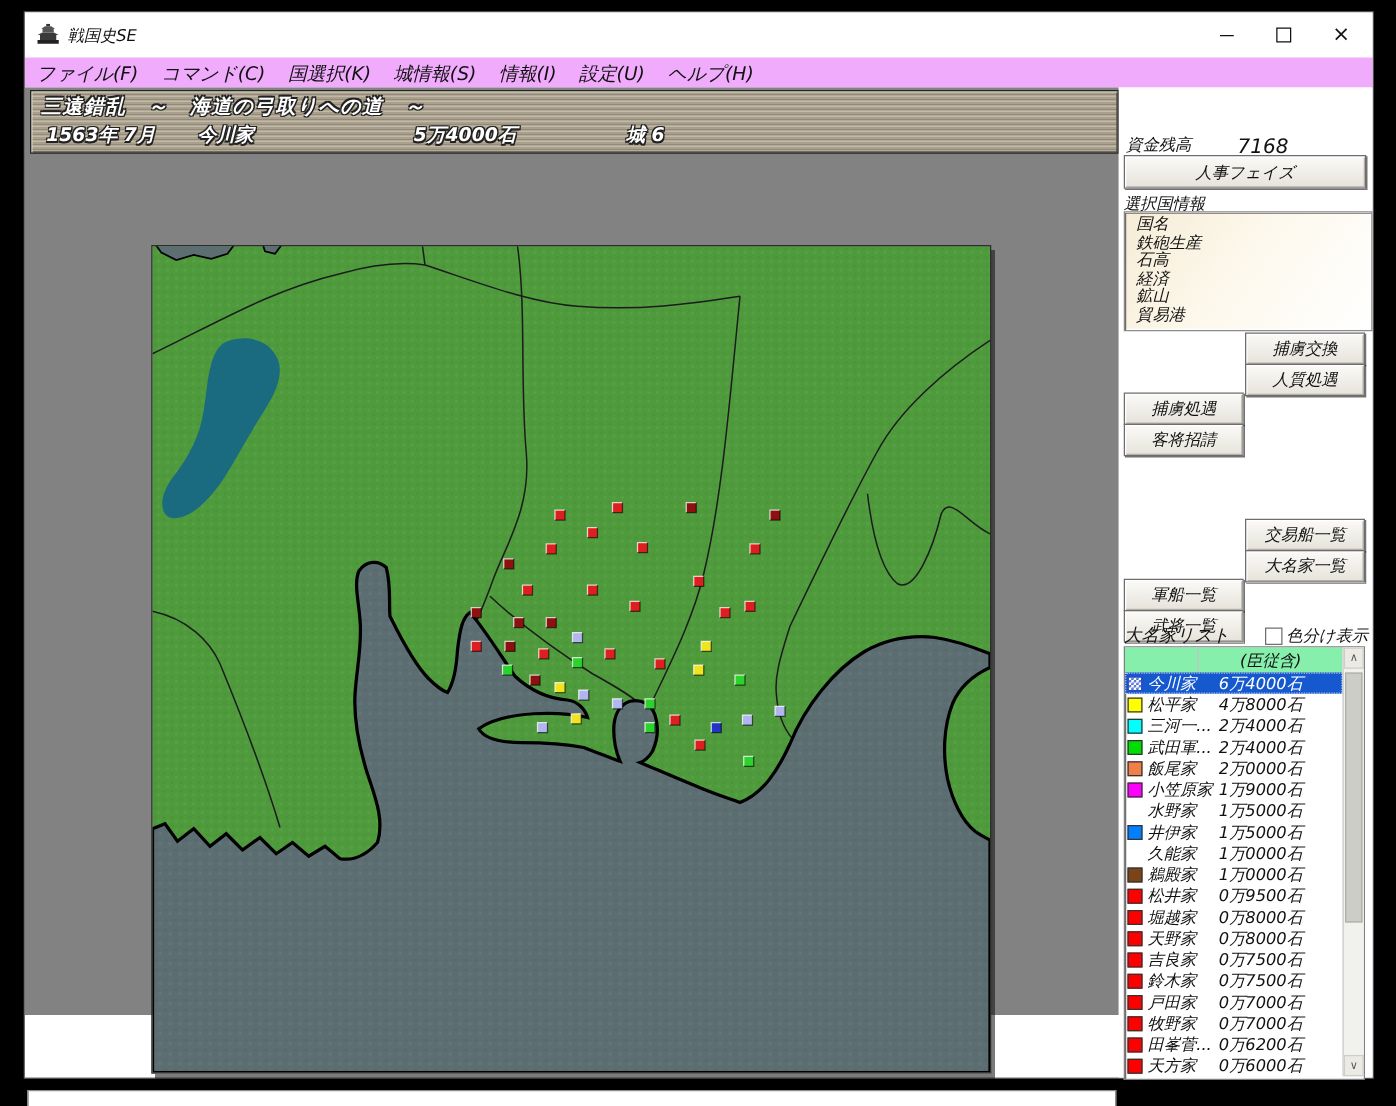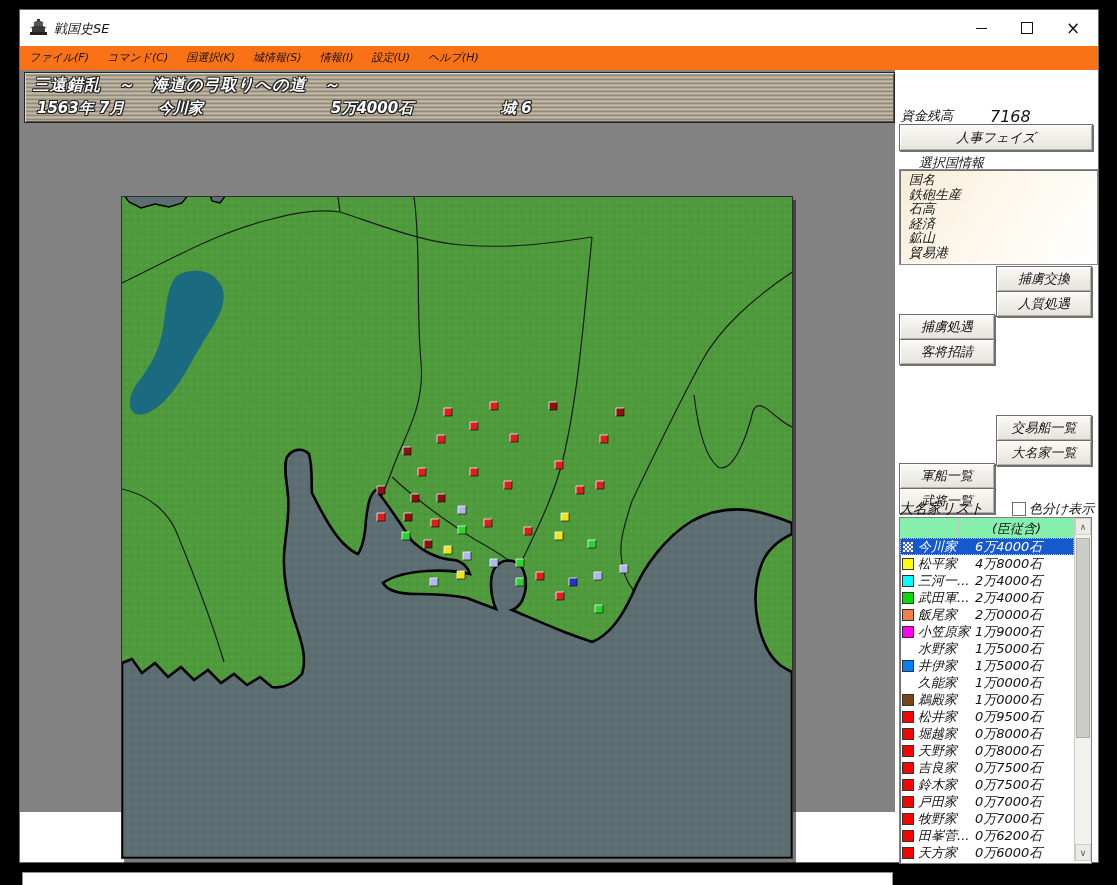--- a/index.html
+++ b/index.html
@@ -7,21 +7,21 @@
   .abs{position:absolute;}
   
   #win{left:20px;top:10px;width:1078px;height:852px;background:#fff;border:0;box-shadow:0 0 0 1px #6a6a6a;font-style:italic;}
   #titlebar{left:0;top:0;width:100%;height:36px;background:#fff;}
   #app-icon{left:9px;top:9px;width:19px;height:17px;}
   #title-text{left:34px;top:10px;font-size:13px;color:#111;}
   .wbtn{top:0;width:46px;height:36px;display:flex;align-items:center;justify-content:center;color:#111;}
   #btn-min{left:938px;} #btn-max{left:984px;} #btn-close{left:1030px;font-size:17px;}
   #btn-min .bar{width:11px;height:1px;background:#111;}
   #btn-max .box{width:10px;height:10px;border:1px solid #111;}
-  #menubar{left:0;top:36px;width:100%;height:24px;background:#f97316;font-size:11px;color:#111;}
+  #menubar{left:0;top:36px;width:100%;height:24px;background:#f0abfc;font-size:15px;color:#111;}
   .menu-item{display:inline-block;padding:4px 9px 0 9px;}
   
   #client{left:0;top:60px;width:875px;height:742px;background:#828282;}
   
   #scen{left:4px;top:2px;width:869px;height:49px;border:1px solid #262626;
     background:repeating-linear-gradient(180deg,#c2b9a7 0 1px,#a89f8d 1px 2px,#93897a 2px 3px,#b3aa98 3px 4px);
     box-shadow:inset 1px 1px 0 #ddd6c8,inset -1px -1px 0 #575145;}
   .otl{color:#fff;text-shadow:-1px -1px 0 #222,1px -1px 0 #222,-1px 1px 0 #222,1px 1px 0 #222,0 1px 0 #222,1px 0 0 #222;}
   #scen-title{left:8px;top:2px;font-size:16px;font-weight:bold;letter-spacing:1px;}
   .scen2{top:26px;font-size:15px;font-weight:bold;}
@@ -36,21 +36,21 @@
   #panel{left:875px;top:60px;width:203px;height:792px;background:#fff;color:#111;}
   #phase{left:4px;top:7px;width:192px;height:23px;border:2px solid #141414;
     background:linear-gradient(180deg,#5d6d69 0%,#9aaaa5 22%,#dfe7e3 50%,#8fa09b 80%,#56665f 100%);
     display:flex;align-items:center;justify-content:center;font-size:15px;font-weight:bold;letter-spacing:4px;}
   .plabel{font-size:13px;}
   #funds-label{left:6px;top:37px;} #funds-value{left:95px;top:37px;font-size:16px;}
   .pbtn{border:1px solid #6d6d6d;background:linear-gradient(180deg,#fbfaf7,#e6e3db);
     box-shadow:inset 1px 1px 0 #fff,inset -1px -1px 0 #b4b0a6,1px 1px 0 rgba(0,0,0,.55);
     display:flex;align-items:center;justify-content:center;font-size:13px;color:#111;}
   #btn-end{left:4px;top:54px;width:192px;height:25px;}
-  #sel-label{left:4px;top:84px;margin-left:20px;}
+  #sel-label{left:4px;top:84px;}
   #info-box{left:4px;top:99px;width:188px;height:91px;border:1px solid #8a8a8a;
     box-shadow:inset 1px 1px 0 #6f6f6f,inset -1px -1px 0 #fff;
     background:linear-gradient(125deg,#f6ecd6 0%,#fdf8ec 45%,#ffffff 100%);
     padding:3px 0 0 9px;font-size:13px;line-height:14.6px;}
   .b1{left:4px;width:94px;height:24px;margin-top:48px;} .b2{left:101px;width:94px;height:24px;}
   .r1{top:196px;} .r2{top:221px;} .r3{top:345px;} .r4{top:370px;}
   #dlist-label{left:4px;top:430px;font-size:14px;}
   #color-check{left:117px;top:432px;width:12px;height:12px;border:1px solid #707070;background:#fff;}
   #color-check-label{left:134px;top:430px;font-size:13px;}
   

